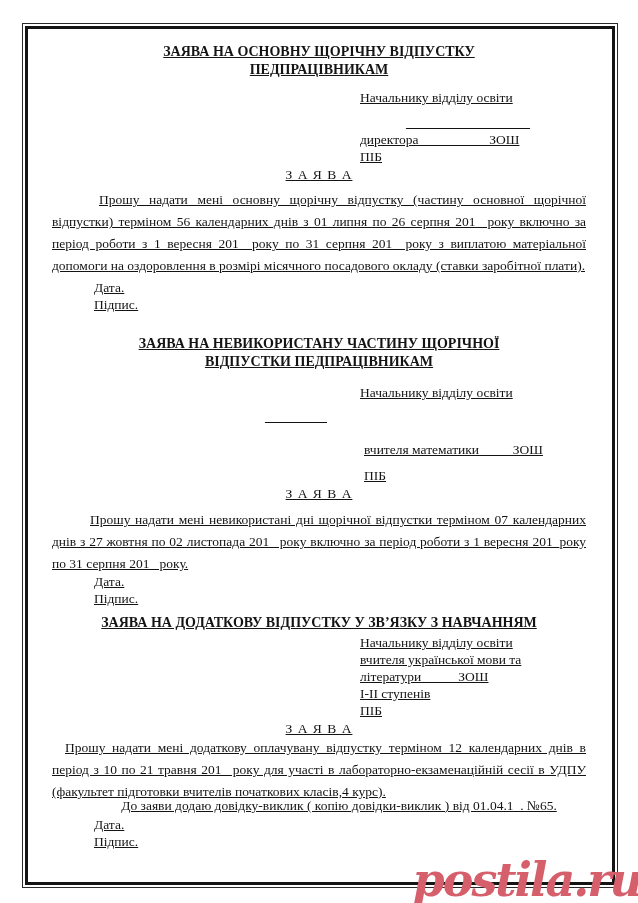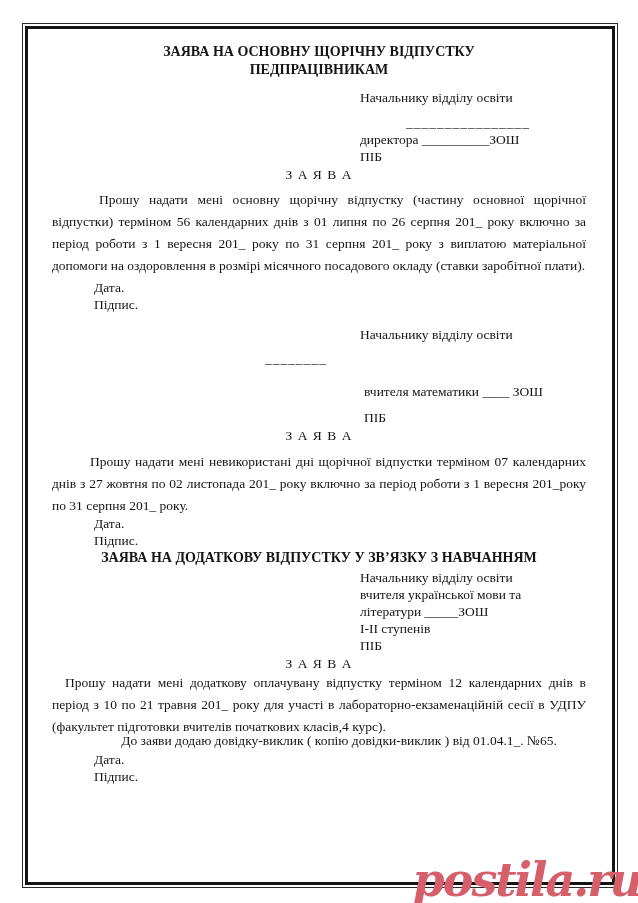--- a/index.html
+++ b/index.html
@@ -18,20 +18,21 @@
   }
   .frame-outer {
     position: absolute;
     left: 22px;
     top: 23px;
     right: 20px;
     bottom: 15px;
     border: 1px solid #2a2a2a;
     padding: 2px;
     box-sizing: border-box;
+    text-decoration: underline;
   }
   .frame-inner {
     width: 100%;
     height: 100%;
     border: 3px solid #141414;
     box-sizing: border-box;
   }
   .content {
     padding: 14px 26px 0 24px;
     font-size: 13.5px;
@@ -74,21 +75,21 @@
   .sig-row {
     display: flex;
     justify-content: space-between;
     padding: 0 56px 0 42px;
     margin-top: 2px;
     line-height: 17px;
     flex-direction: column;
   }
   .sig-row.s2 { margin-top: -2px; }
   .t2 { margin-top: 22px; }
-  .t3 { }
+  .t3 { margin-top: 7px; }
   .addr2-line1 { margin-left: 308px; margin-top: 13px; }
   .dash-line { margin-left: 213px; margin-top: 7px; letter-spacing: 1px; }
   .addr2-line2 { margin-left: 312px; margin-top: 16px; }
   .addr2-pib { margin-left: 312px; margin-top: 9px; }
   .addr3 { margin-top: 2px; line-height: 17.5px; }
   .addr3 .u-line { margin-top: 6px; letter-spacing: 1px; }
   .attach-line {
     margin-top: -6px;
     padding-left: 40px;
     line-height: 17px;
@@ -123,20 +124,21 @@
           <div class="addr-line">директора __________ЗОШ</div>
           <div class="addr-line">ПІБ</div>
         </div>
         <div class="zayava">З А Я В А</div>
         <p class="para p1">Прошу надати мені основну щорічну відпустку (частину основної щорічної відпустки) терміном 56 календарних днів з 01 липня по 26 серпня 201_ року включно за період роботи з 1 вересня 201_ року по 31 серпня 201_ року з виплатою матеріальної допомоги на оздоровлення в розмірі місячного посадового окладу (ставки заробітної плати).</p>
         <div class="sig-row">
           <span>Дата.</span>
           <span>Підпис.</span>
         </div>
 
+        <div class="doc-title t2">ЗАЯВА НА НЕВИКОРИСТАНУ ЧАСТИНУ ЩОРІЧНОЇ ВІДПУСТКИ ПЕДПРАЦІВНИКАМ</div>
         <div class="addr-line addr2-line1">Начальнику відділу освіти</div>
         <div class="addr-line dash-line">________</div>
         <div class="addr-line addr2-line2">вчителя математики ____ ЗОШ</div>
         <div class="addr-line addr2-pib">ПІБ</div>
         <div class="zayava">З А Я В А</div>
         <p class="para p2">Прошу надати мені невикористані дні щорічної відпустки терміном 07 календарних днів з 27 жовтня по 02 листопада 201_ року включно за період роботи з 1 вересня 201_року по 31 серпня 201_ року.</p>
         <div class="sig-row s2">
           <span>Дата.</span>
           <span>Підпис.</span>
         </div>

